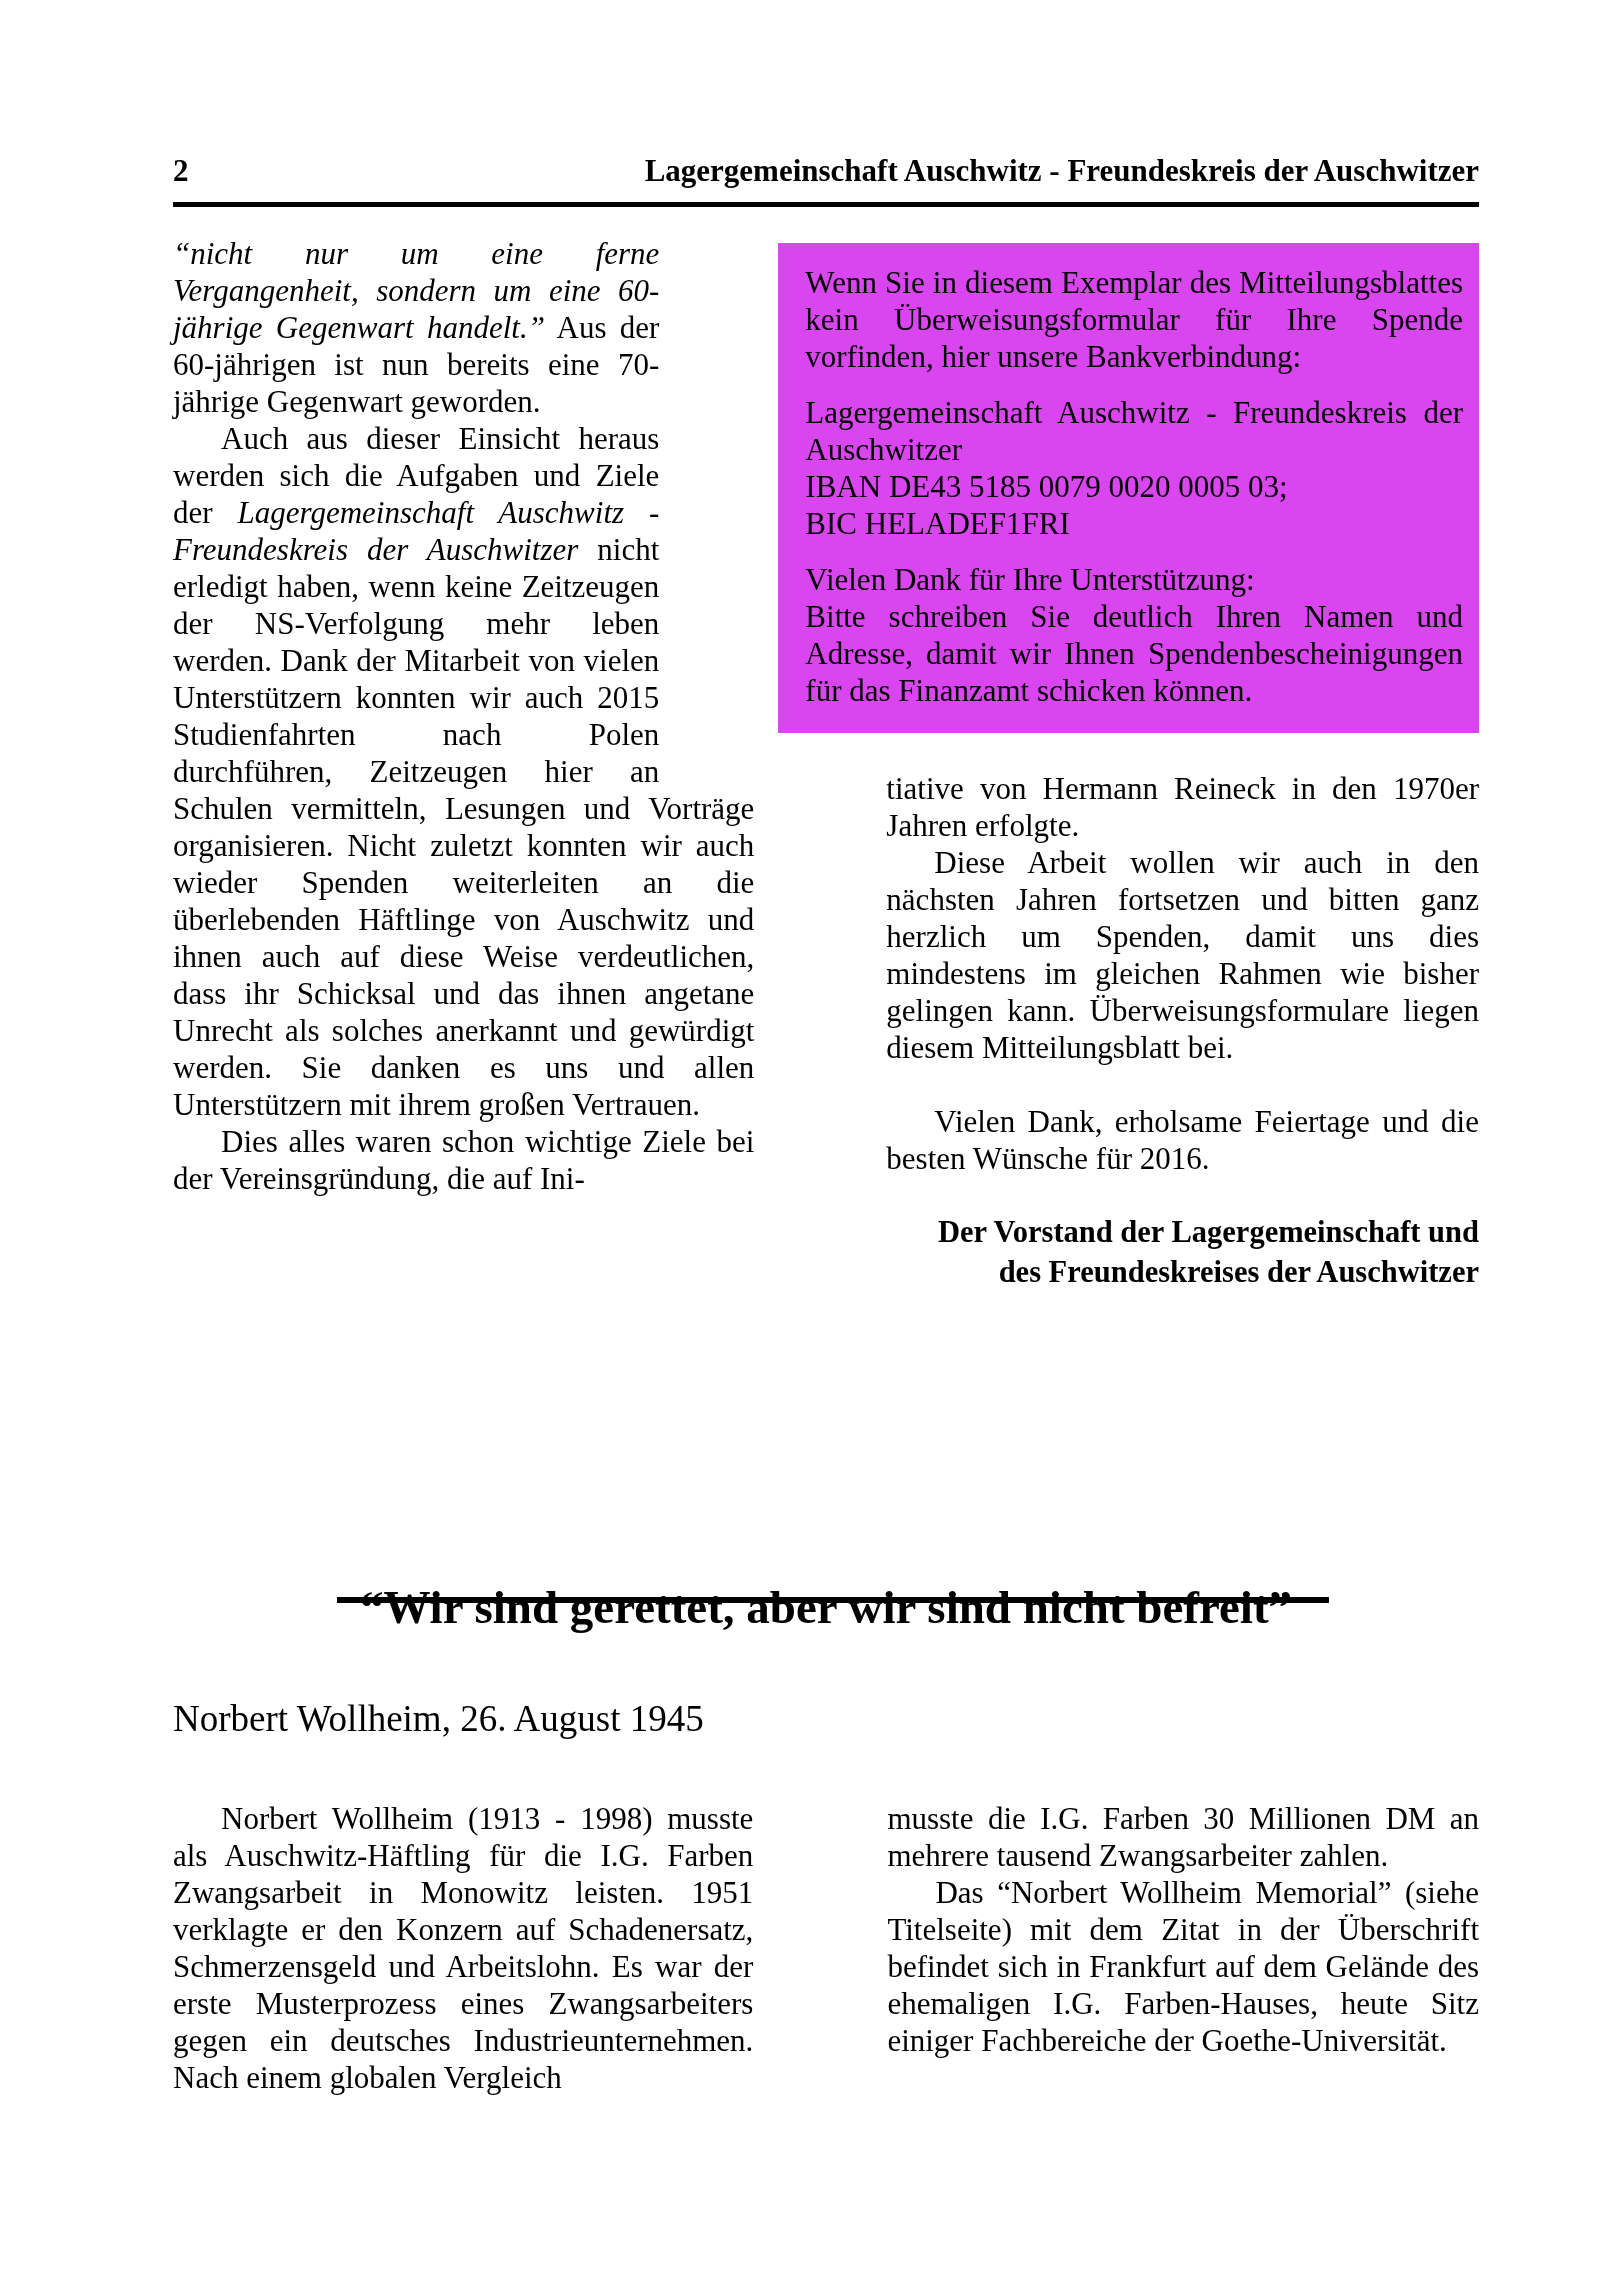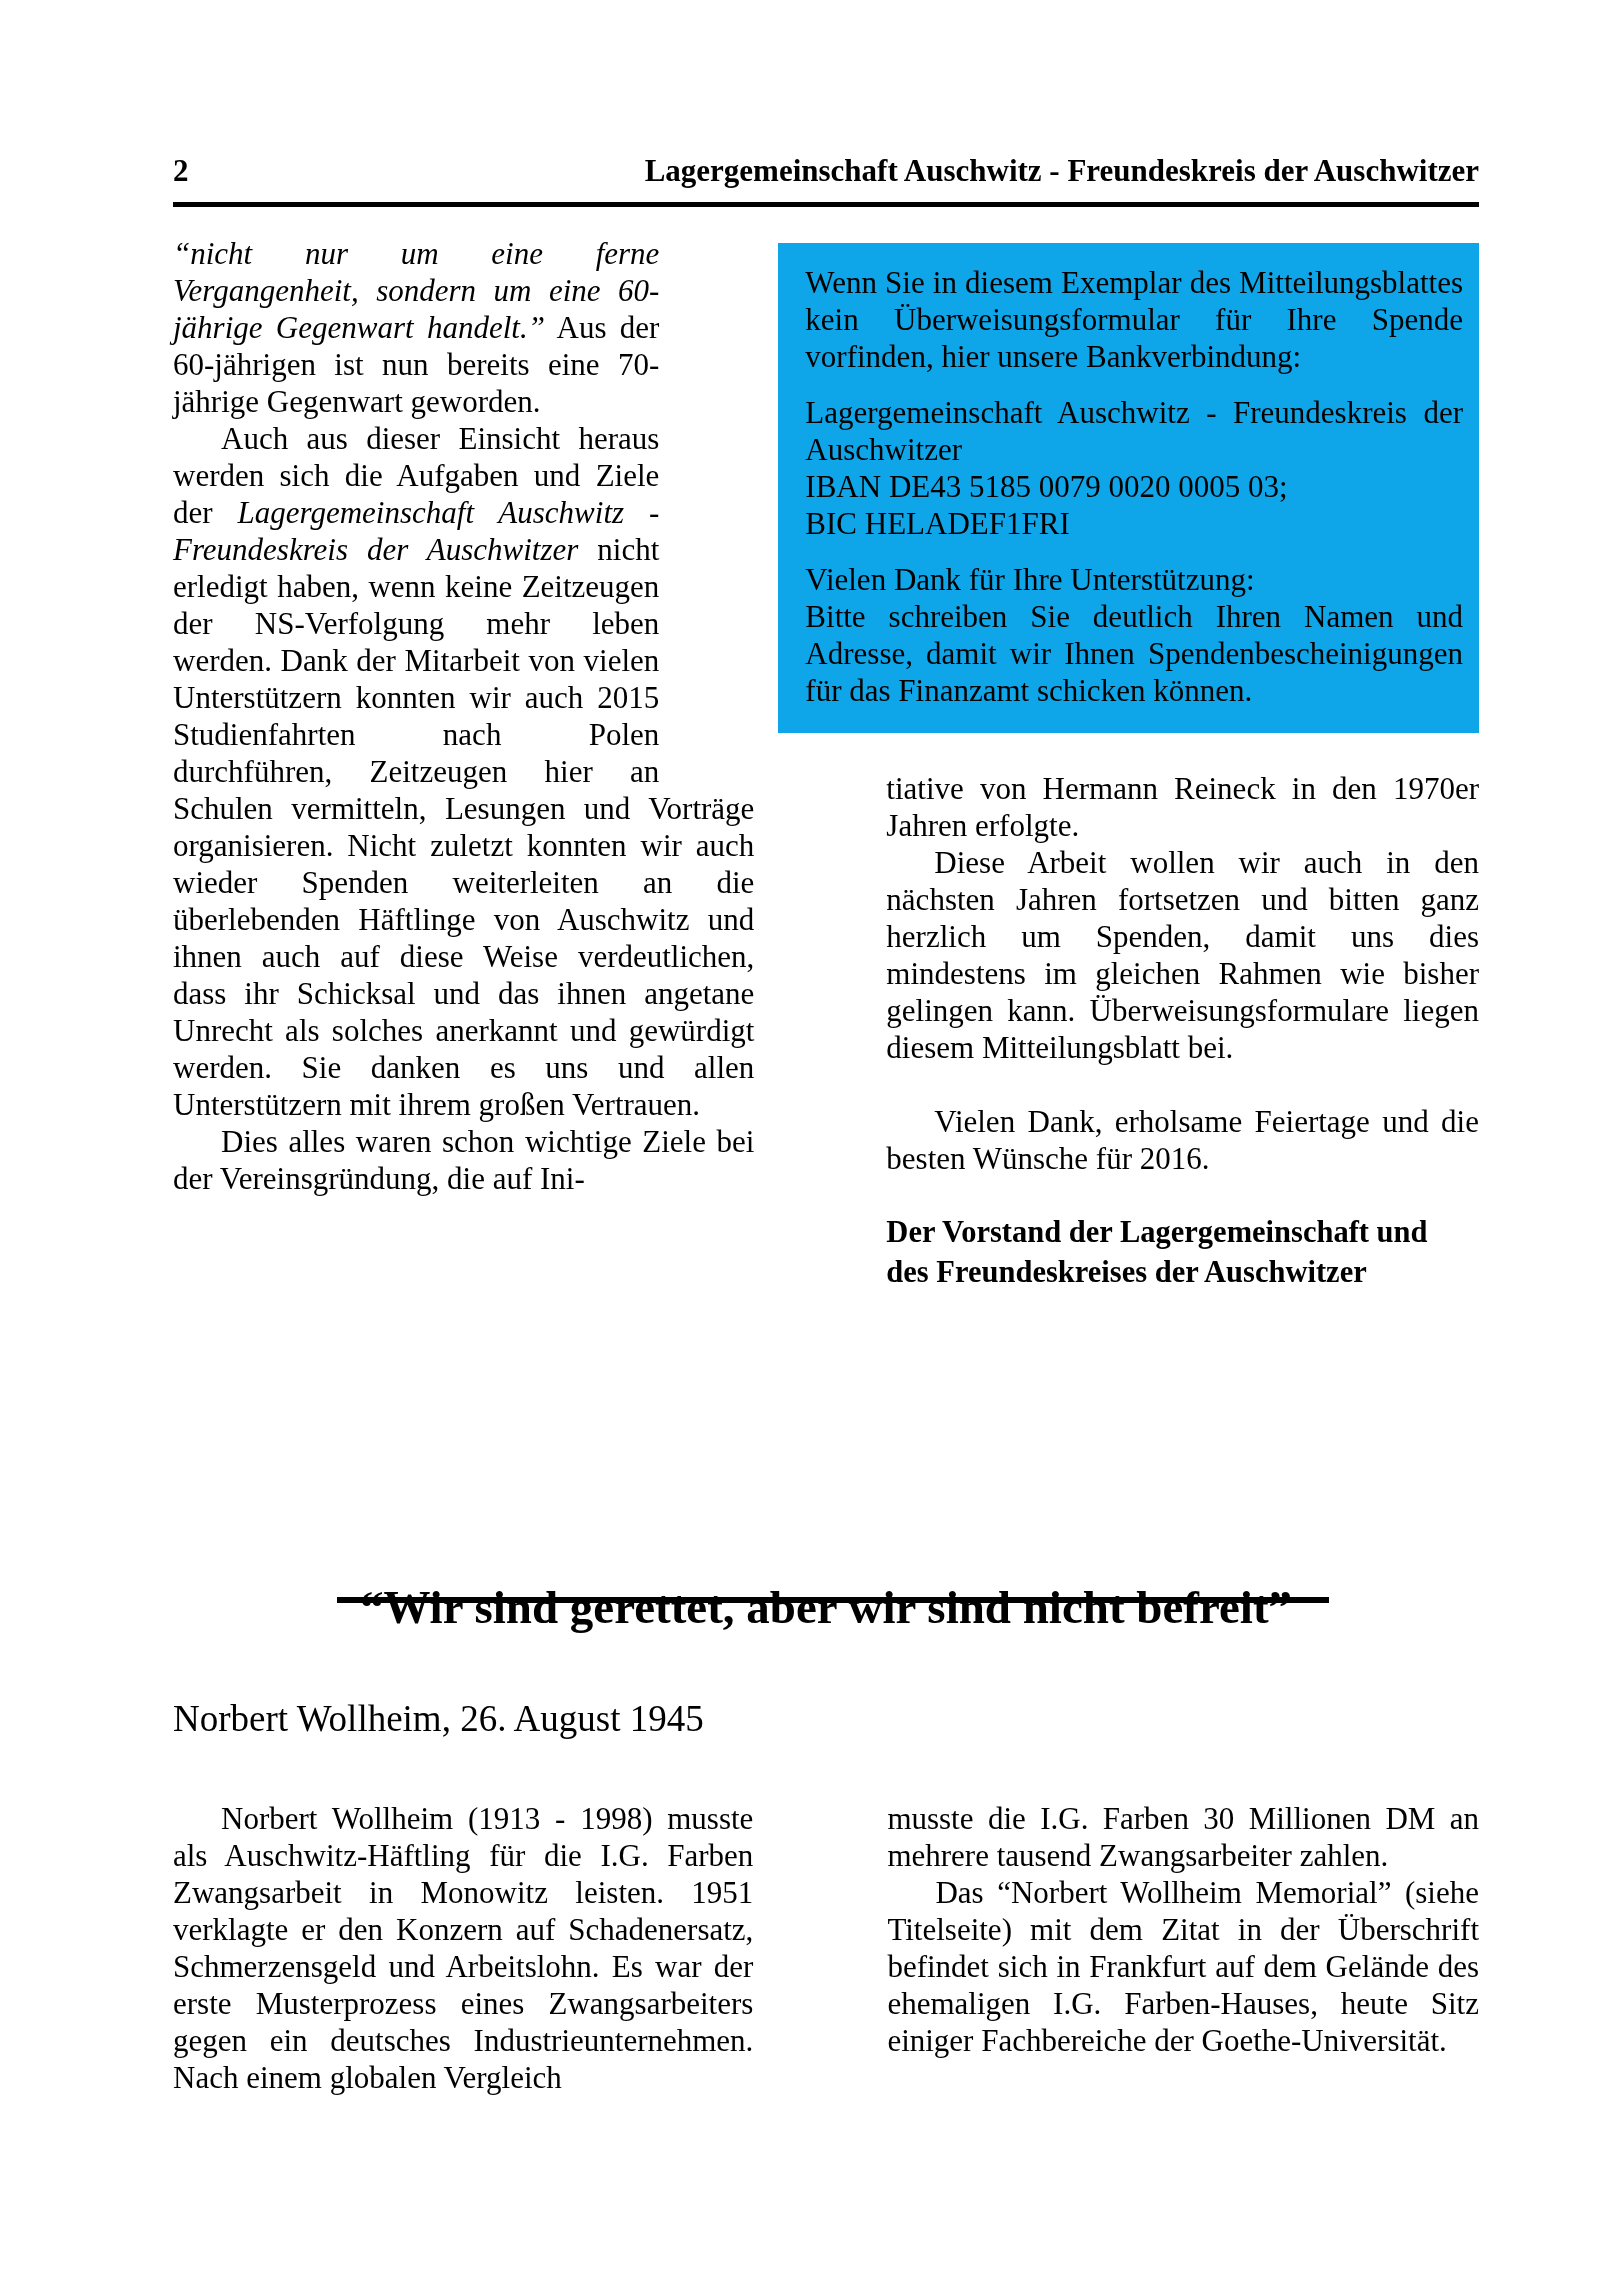--- a/index.html
+++ b/index.html
@@ -68,38 +68,38 @@
   .narrow-spacer {
     float: right;
     width: 95px;
     height: 530px;
   }
 
   
   .infobox {
     margin-left: -108px;
     margin-top: 8px;
-    background: #0ea5e9;
+    background: #d946ef;
     padding: 21px 16px 24px 27px;
   }
   .infobox p { margin: 0; hyphens: auto; -webkit-hyphens: auto; }
   .ib-intro   { font-size: 30.5px; line-height: 36px; text-align: justify; }
   .ib-account { font-size: 31px; line-height: 39px; margin-top: 19px !important; }
   .ib-bank    { font-size: 31px; line-height: 39px; }
   .ib-thanks  { font-size: 31px; line-height: 38px; margin-top: 19px !important; }
   .ib-note    { font-size: 29px; line-height: 35px; text-align: justify; }
 
   .rc-body { margin-top: 37px; }
   .p-space { margin-top: 37px !important; }
   .signature {
     margin-top: 35px;
     font-weight: 700;
     font-size: 30.5px;
     line-height: 40px;
-    text-align: left;
+    text-align: right;
   }
 
   
   .divider {
     position: absolute;
     left: 337px;
     top: 1597px;
     width: 992px;
     height: 5.6px;
     background: #000000;

